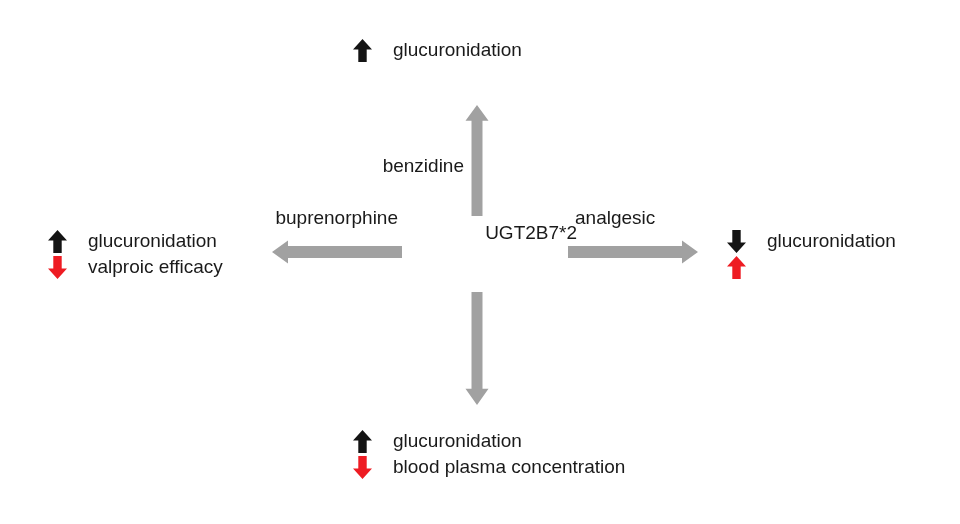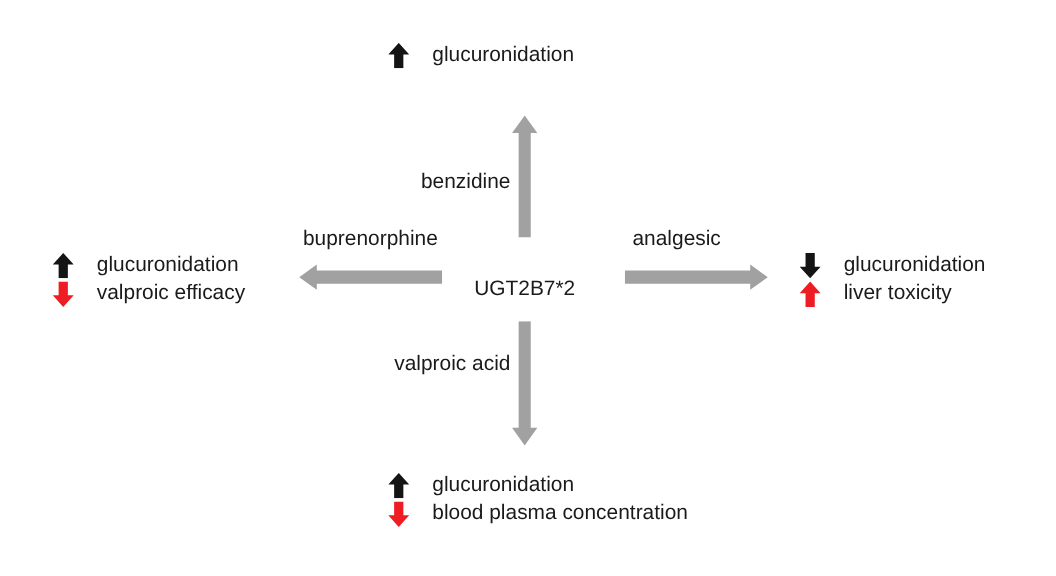--- a/index.html
+++ b/index.html
@@ -22,23 +22,23 @@
   
   .drug {
     position: absolute;
     white-space: nowrap;
     line-height: 24px;
   }
   
   .center-label {
     position: absolute;
     left: 377px;
-    top: 250px;
+    top: 220px;
     width: 200px;
-    text-align: center;
+    text-align: right;
     line-height: 26px;
   }
   
   .fx { position: absolute; display: flex; flex-direction: column; }
   .fx-line {
     display: flex;
     align-items: flex-start;
     gap: 21px;
     height: 26px;
     white-space: nowrap;
@@ -75,21 +75,20 @@
   </div>
   <div class="big-arrow right" style="left:568px; top:240px;">
     <svg width="130" height="24" viewBox="0 0 130 24" preserveAspectRatio="none">
       <path d="M0 12 L16 0.5 L16 6 L130 6 L130 18 L16 18 L16 23.5 Z"></path>
     </svg>
   </div>
 
   <div class="drug" style="right:496px; top:140px;margin-top:14px;">benzidine</div>
   <div class="drug" style="right:562px; top:206px;text-align:center;">buprenorphine</div>
   <div class="drug" style="left:575px; top:206px;">analgesic</div>
-  <div class="drug" style="right:496px; top:319px;">valproic acid</div>
 
   <div class="fx" style="left:353px; top:39px;">
     <div class="fx-line">
       <span class="mini" data-arrow="up-black">
         <svg width="19" height="23" viewBox="0 0 19 23">
             <path d="M9.5 0 L19 10.5 L13.7 10.5 L13.7 23 L5.3 23 L5.3 10.5 L0 10.5 Z"></path>
           </svg>
       </span>
       <span class="fx-text">glucuronidation</span>
     </div>
@@ -122,21 +121,20 @@
           </svg>
       </span>
       <span class="fx-text">glucuronidation</span>
     </div>
     <div class="fx-line">
       <span class="mini" data-arrow="up-red">
         <svg width="19" height="23" viewBox="0 0 19 23">
             <path d="M9.5 0 L19 10.5 L13.7 10.5 L13.7 23 L5.3 23 L5.3 10.5 L0 10.5 Z"></path>
           </svg>
       </span>
-      <span class="fx-text">liver toxicity</span>
     </div>
   </div>
 
   <div class="fx" style="left:353px; top:430px;">
     <div class="fx-line">
       <span class="mini" data-arrow="up-black">
         <svg width="19" height="23" viewBox="0 0 19 23">
             <path d="M9.5 0 L19 10.5 L13.7 10.5 L13.7 23 L5.3 23 L5.3 10.5 L0 10.5 Z"></path>
           </svg>
       </span>

